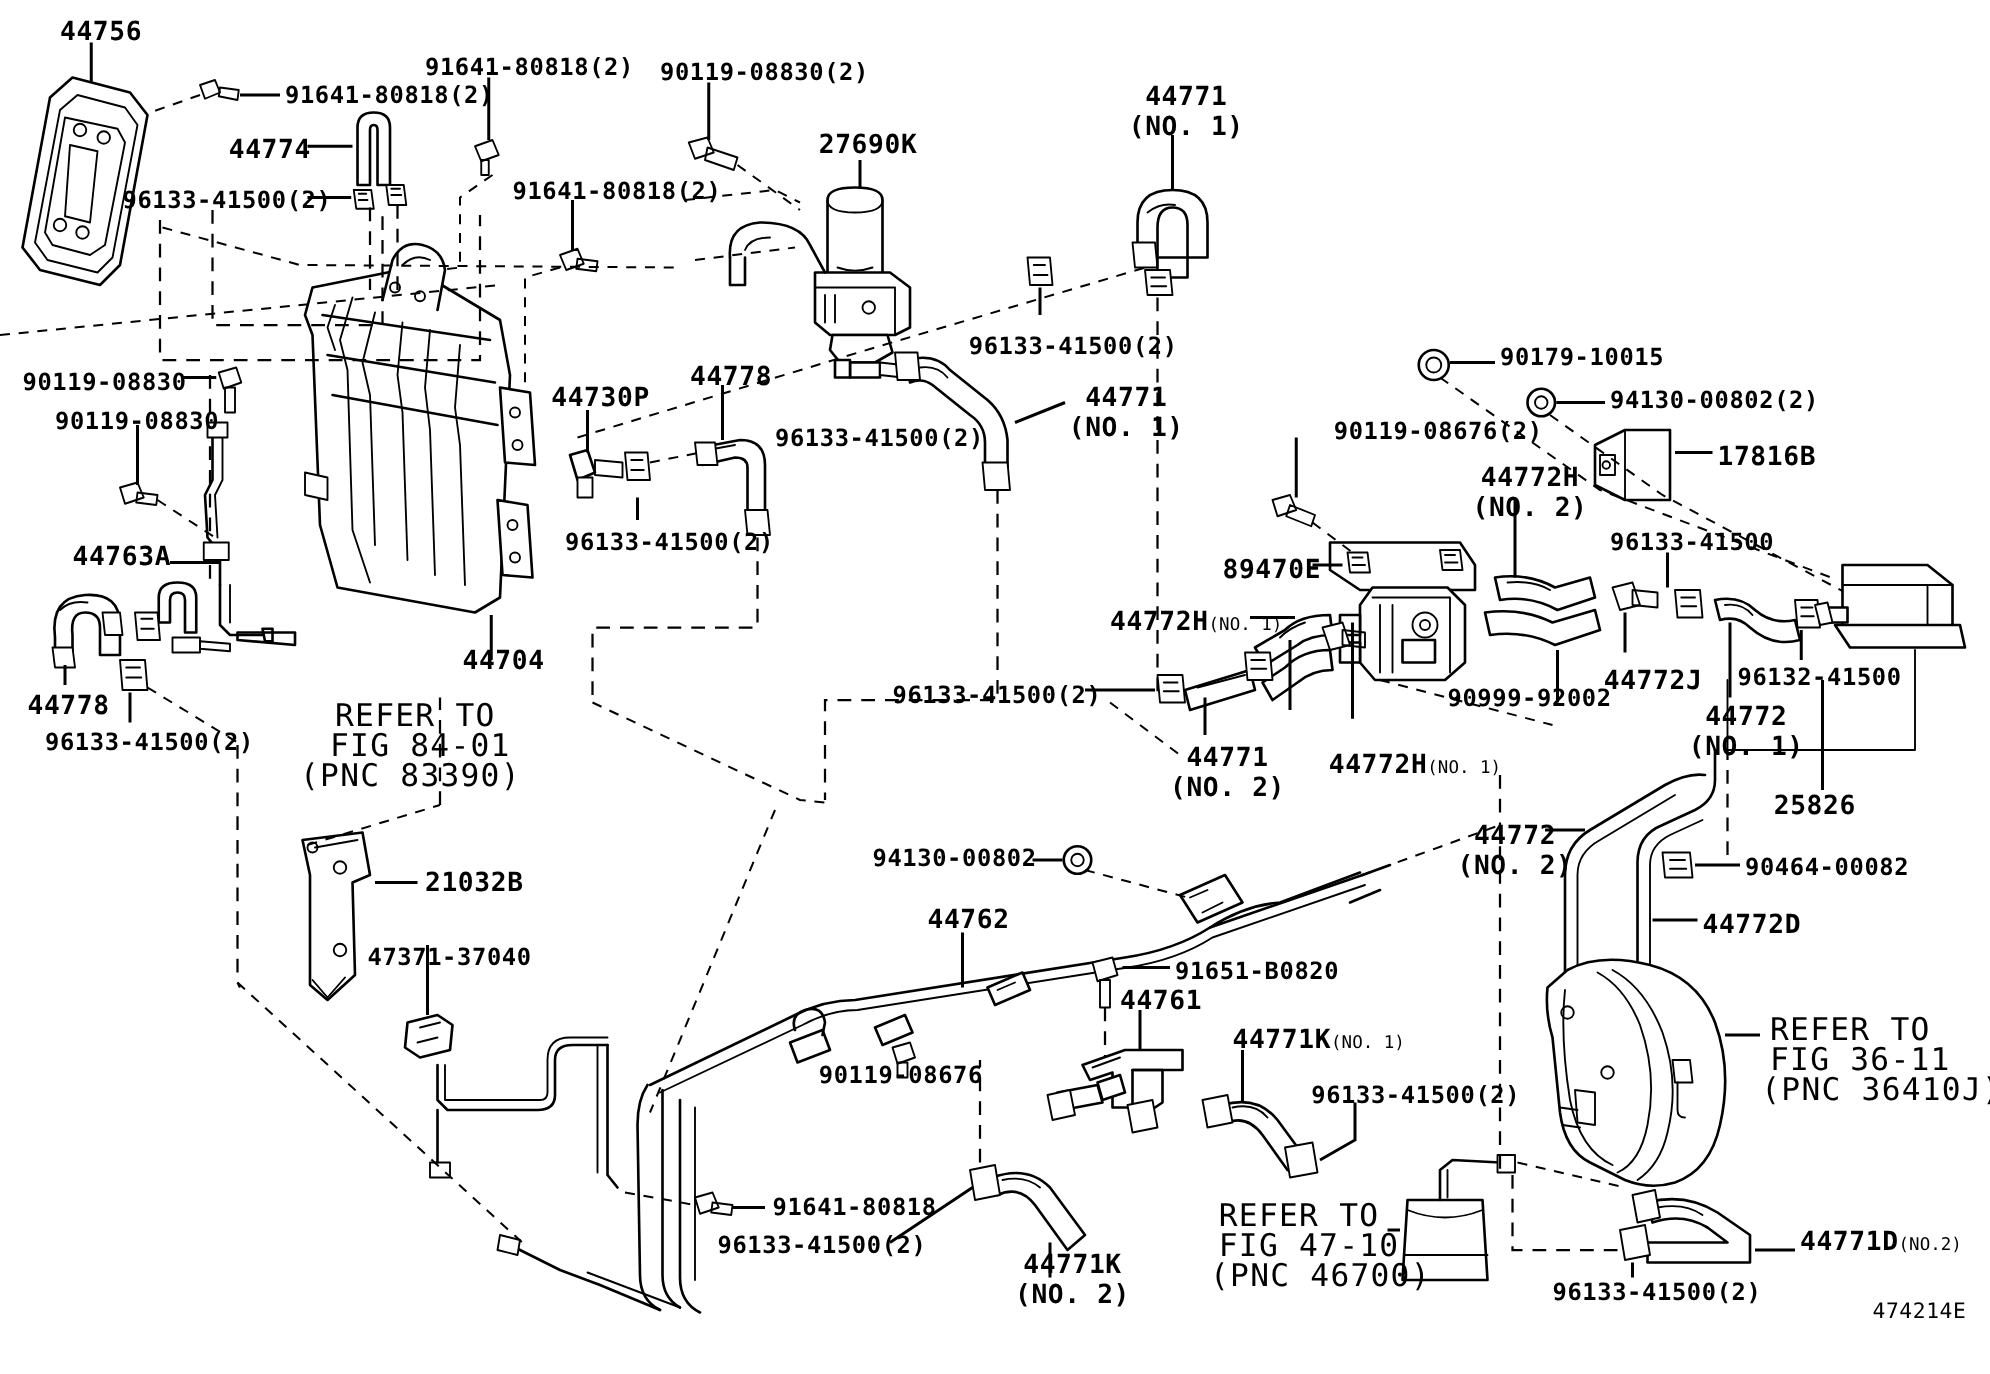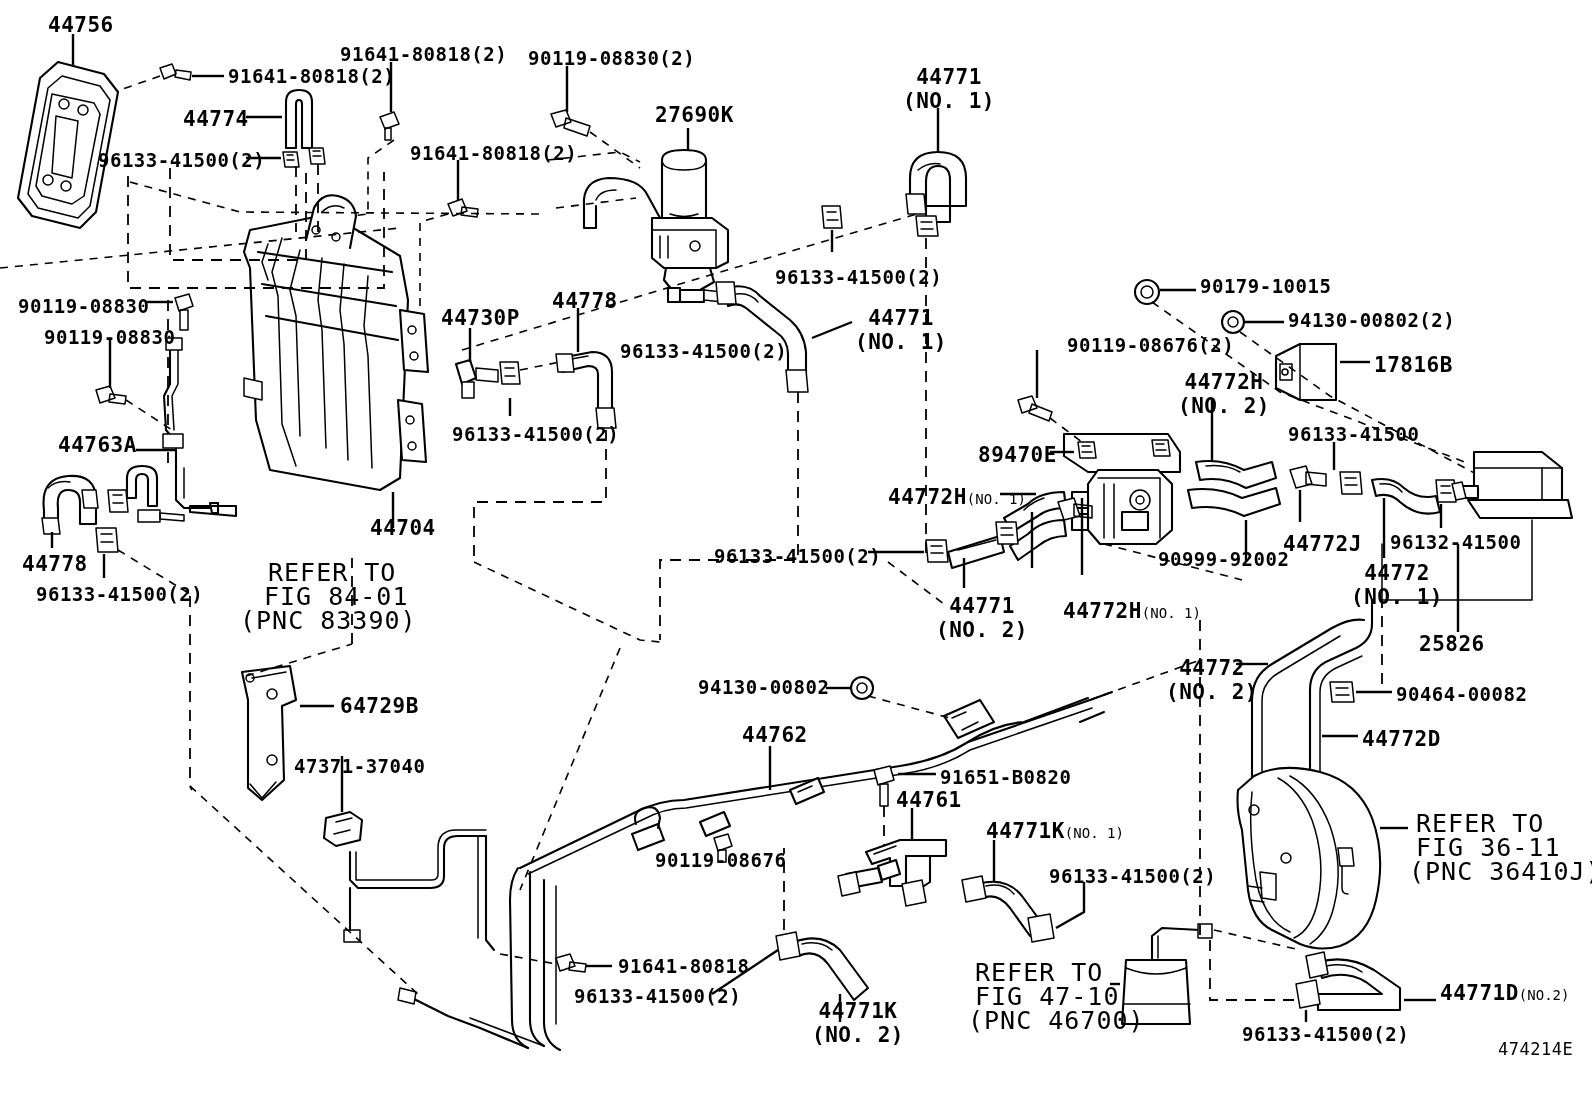--- a/index.html
+++ b/index.html
@@ -567,21 +567,21 @@
       <span>44772H</span><span class="inlinesub">(NO. 1)</span></div>
   <div class="lbl mid" style="left:36px;  top:584px;"><span>96133-41500(2)</span></div>
   <div class="lbl refer" style="left:268px;top:556px;"><span>REFER TO</span></div>
   <div class="lbl refer" style="left:248px;top:580px;margin-left:16px;"><span>FIG 84-01</span></div>
   <div class="lbl refer" style="left:240px;top:604px;"><span>(PNC 83390)</span></div>
   <div class="lbl big" style="left:1419px;top:633px;"><span>25826</span></div>
   <div class="lbl big" style="left:1166px;top:657px; text-align:center;">
       <span>44772</span><span class="two sub">(NO. 2)</span></div>
   <div class="lbl mid" style="left:1396px;top:684px;"><span>90464-00082</span></div>
   <div class="lbl mid" style="left:698px; top:677px;"><span>94130-00802</span></div>
-  <div class="lbl big" style="left:340px; top:695px;"><span>64729B</span></div>
+  <div class="lbl big" style="left:340px; top:695px;"><span>21032B</span></div>
   <div class="lbl big" style="left:742px; top:724px;"><span>44762</span></div>
   <div class="lbl big" style="left:1362px;top:728px;"><span>44772D</span></div>
   <div class="lbl mid" style="left:294px; top:756px;"><span>47371-37040</span></div>
   <div class="lbl mid" style="left:940px; top:767px;"><span>91651-B0820</span></div>
   <div class="lbl big" style="left:896px; top:789px;"><span>44761</span></div>
   <div class="lbl big" style="left:986px; top:820px;text-align:center;">
       <span>44771K</span><span class="inlinesub">(NO. 1)</span></div>
   <div class="lbl mid" style="left:1049px;top:866px;"><span>96133-41500(2)</span></div>
   <div class="lbl mid" style="left:655px; top:850px;text-align:center;"><span>90119-08676</span></div>
   <div class="lbl refer" style="left:1416px;top:807px;"><span>REFER TO</span></div>

